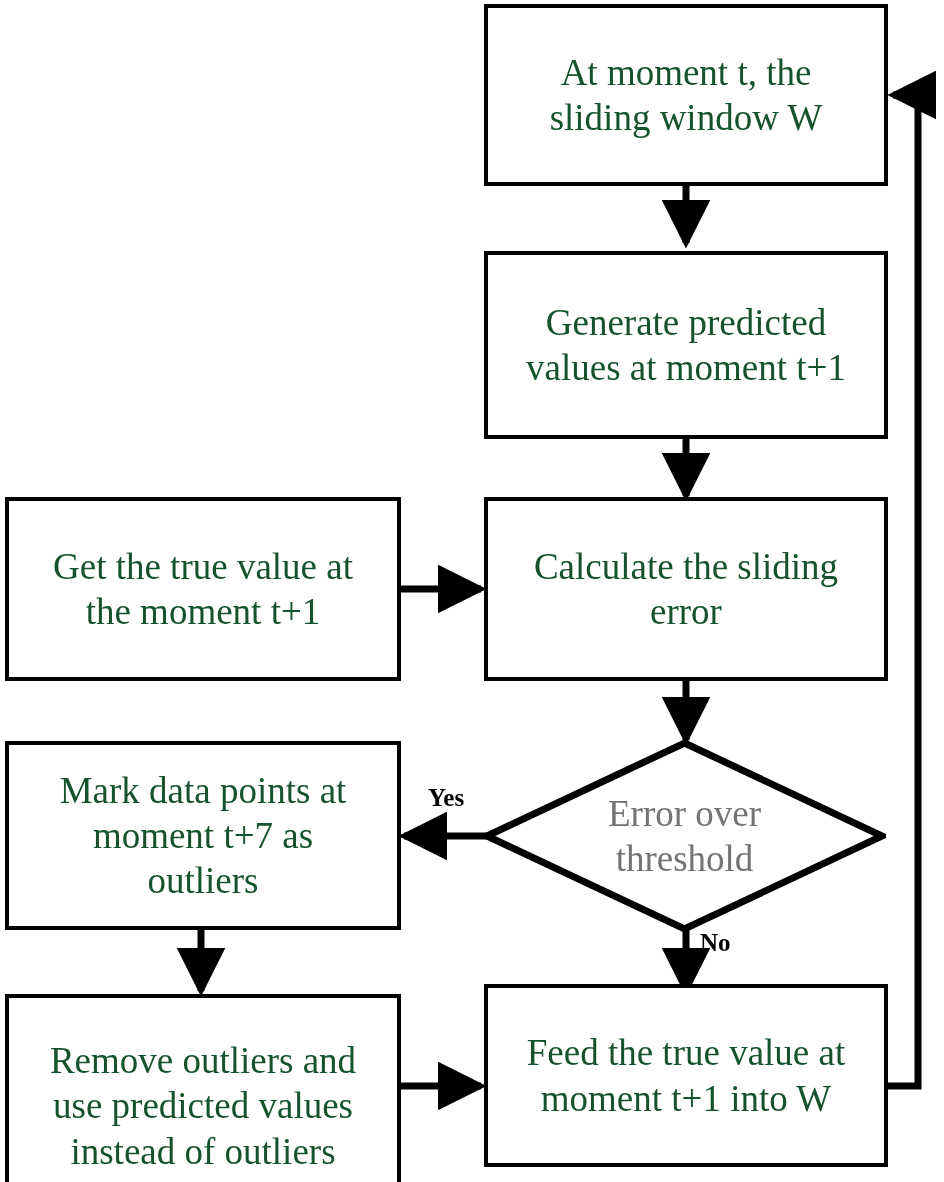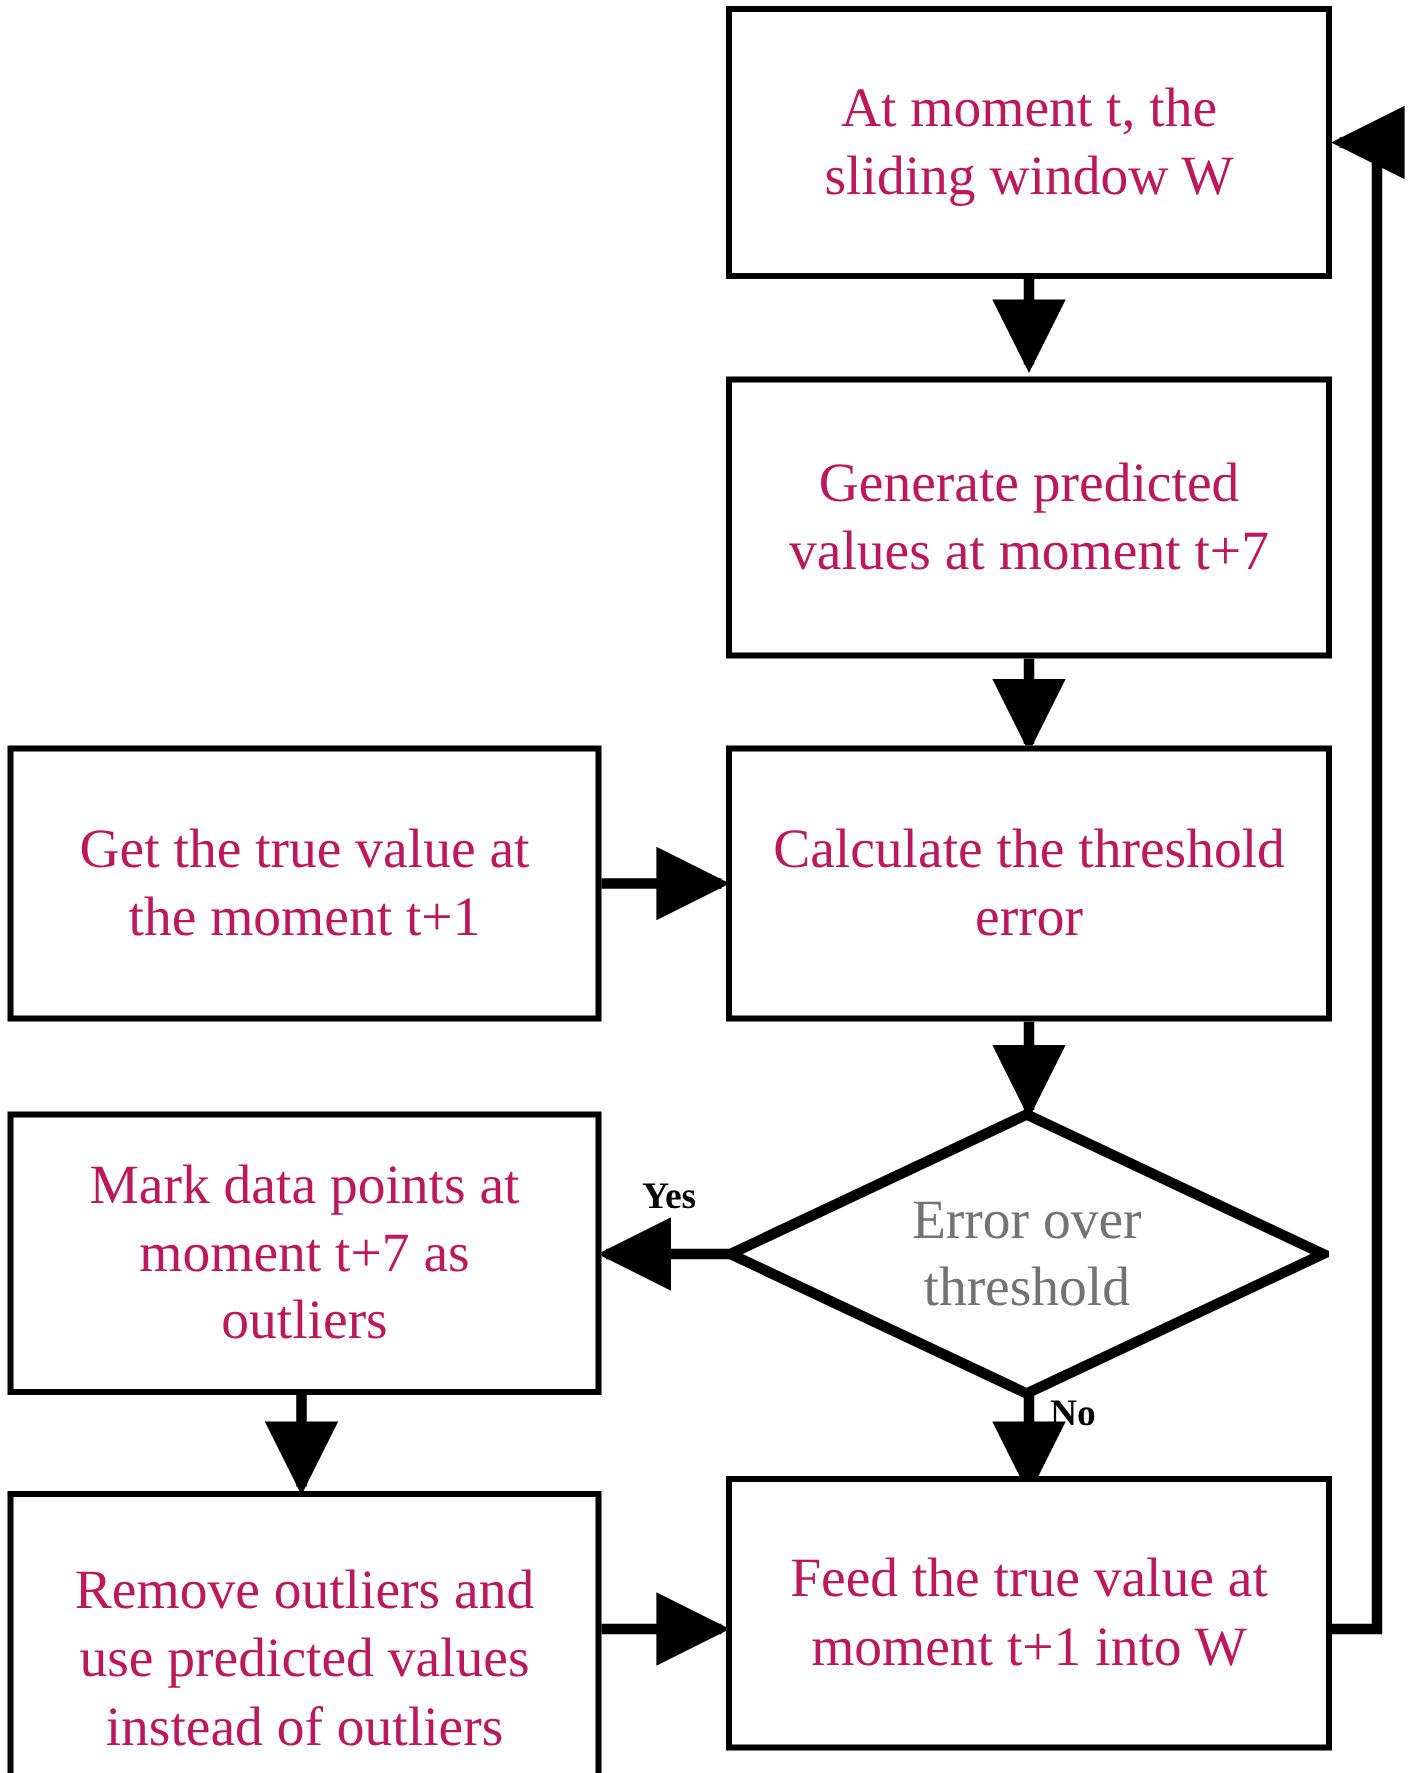--- a/index.html
+++ b/index.html
@@ -17,21 +17,21 @@
   }
   .node {
     position: absolute;
     box-sizing: border-box;
     border: 4px solid #000000;
     background: #ffffff;
     display: flex;
     align-items: center;
     justify-content: center;
     text-align: center;
-    color: #be185d;
+    color: #14532d;
     font-size: 37px;
     line-height: 1.22;
     padding: 4px 10px;
     white-space: pre-line;
   }
   .diamond-wrap {
     position: absolute;
   }
   .diamond-wrap svg {
     display: block;
@@ -116,26 +116,26 @@
 
     <g>
       <polyline points="883,1086 918,1086 918,95 893,95" fill="none" stroke="#000000" stroke-width="7" marker-end="url(#arrowhead)"></polyline>
     </g>
   </svg>
 
   <div class="node" style="left:484px; top:4px; width:404px; height:182px;">At moment t, the
 sliding window W</div>
 
   <div class="node" style="left:484px; top:251px; width:404px; height:188px;">Generate predicted
-values at moment t+7</div>
+values at moment t+1</div>
 
   <div class="node" style="left:5px; top:497px; width:396px; height:184px;">Get the true value at
 the moment t+1</div>
 
-  <div class="node" style="left:484px; top:497px; width:404px; height:184px;">Calculate the threshold
+  <div class="node" style="left:484px; top:497px; width:404px; height:184px;">Calculate the sliding
 error</div>
 
   <div class="node" style="left:5px; top:741px; width:396px; height:189px;">Mark data points at
 moment t+7 as
 outliers</div>
 
   <div class="node" style="left:5px; top:994px; width:396px; height:224px;">Remove outliers and
 use predicted values
 instead of outliers</div>
 

